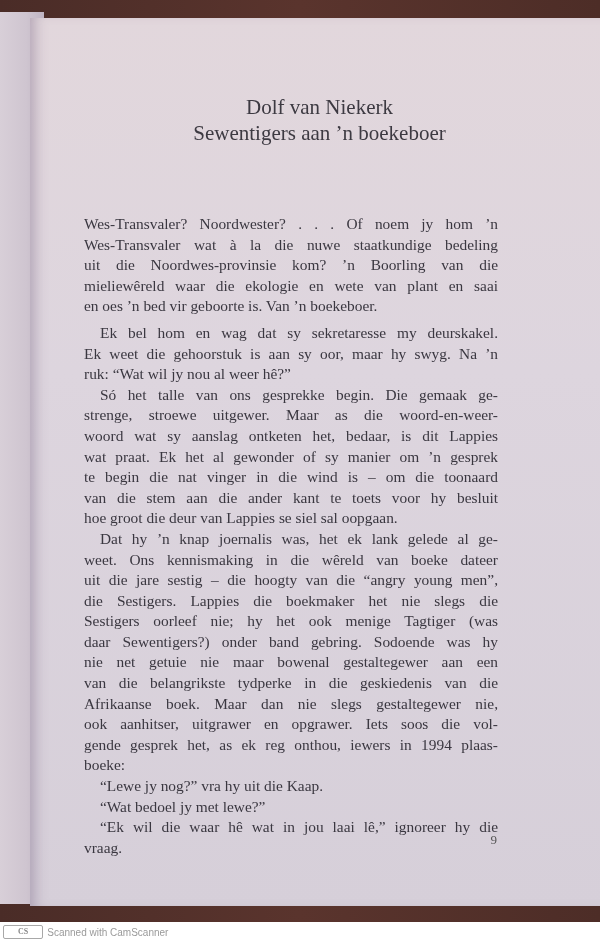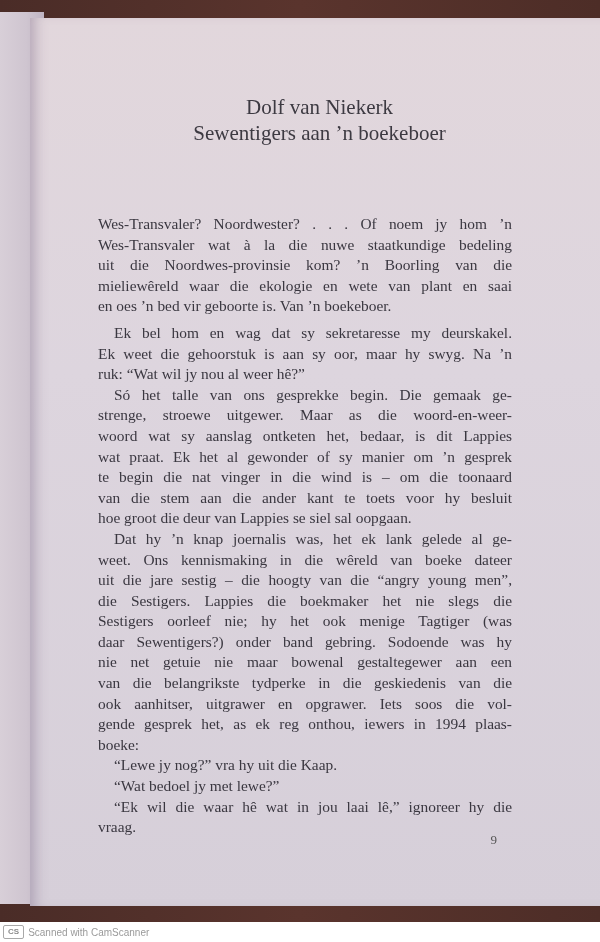--- a/index.html
+++ b/index.html
@@ -20,39 +20,39 @@
   .page {
     position: absolute; left: 30px; top: 18px; width: 579px; height: 888px;
     background: linear-gradient(180deg, #e2d7dc 0%, #ddd5de 40%, #d6cfd9 100%);
     box-shadow: inset 12px 0 14px -8px rgba(120,100,130,0.45);
   }
   .title-block {
     position: absolute; left: 0; width: 100%; top: 76px; text-align: center;
     color: #3d3a42; font-family: "Liberation Serif", serif; font-size: 21px; line-height: 26px;
   }
   .body-text {
-    position: absolute; left: 68px; top: 196px; width: 414px;
+    position: absolute; left: 54px; top: 196px; width: 414px;
     color: #3a3740; font-family: "Liberation Serif", serif;
     font-size: 15.4px; line-height: 20.6px;
   }
   .body-text p { margin: 0; text-align: justify; text-align-last: left; }
   .body-text .line { display: block; text-align: justify; text-align-last: justify; white-space: nowrap; }
   .body-text .line.last { text-align-last: left; }
   .page-number {
     position: absolute; right: 112px; bottom: 58px;
     color: #555; font-family: "Liberation Serif", serif; font-size: 13px;
   }
   .footer {
     position: absolute; left: 3px; top: 922px; height: 20px; width: 300px;
     display: flex; align-items: center; gap: 4px;
     color: #9a9a9a; font-family: "Liberation Sans", sans-serif; font-size: 10px;
   }
   .cs-logo {
     border: 1px solid #a8a8a8; border-radius: 2px; font-size: 8px; font-weight: bold;
-    padding: 0 4px; line-height: 12px; color: #8a8a8a;
+    padding: 0 14px; line-height: 12px; color: #8a8a8a; font-family: Liberation Serif, serif;
   }
 </style>
 </head>
 <body>
 
 <div class="photo"></div>
 <div class="left-page"></div>
 
 <div class="page">
   <div class="title-block">
@@ -84,20 +84,21 @@
       </p>
       <p>
         <span class="line" style="padding-left: 16px;">Dat hy ’n knap joernalis was, het ek lank gelede al ge-</span>
         <span class="line">weet. Ons kennismaking in die wêreld van boeke dateer</span>
         <span class="line">uit die jare sestig – die hoogty van die “angry young men”,</span>
         <span class="line">die Sestigers. Lappies die boekmaker het nie slegs die</span>
         <span class="line">Sestigers oorleef nie; hy het ook menige Tagtiger (was</span>
         <span class="line">daar Sewentigers?) onder band gebring. Sodoende was hy</span>
         <span class="line">nie net getuie nie maar bowenal gestaltegewer aan een</span>
         <span class="line">van die belangrikste tydperke in die geskiedenis van die</span>
+        <span class="line">Afrikaanse boek. Maar dan nie slegs gestaltegewer nie,</span>
         <span class="line">ook aanhitser, uitgrawer en opgrawer. Iets soos die vol-</span>
         <span class="line">gende gesprek het, as ek reg onthou, iewers in 1994 plaas-</span>
         <span class="line last">boeke:</span>
       </p>
       <p>
         <span class="line last" style="padding-left: 16px;">“Lewe jy nog?” vra hy uit die Kaap.</span>
       </p>
       <p>
         <span class="line last" style="padding-left: 16px;">“Wat bedoel jy met lewe?”</span>
       </p>

